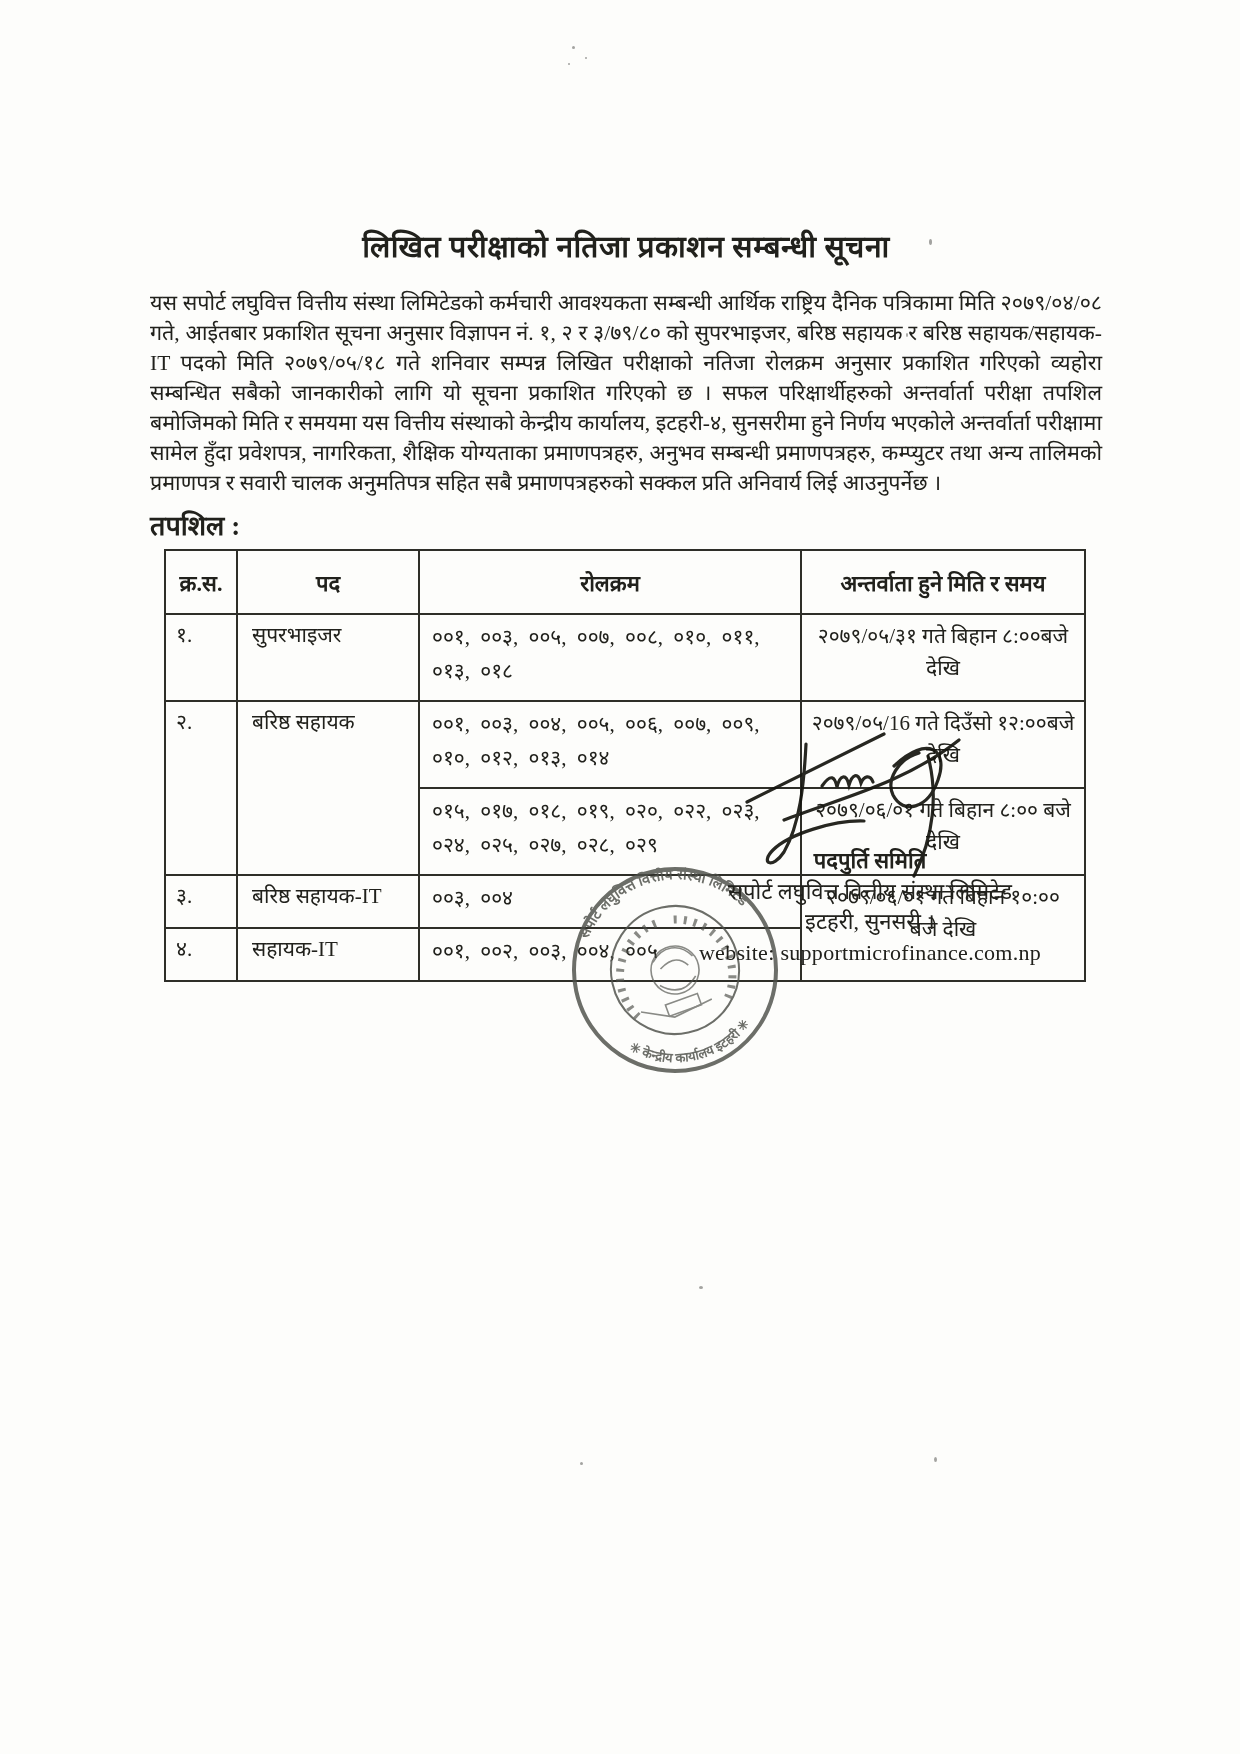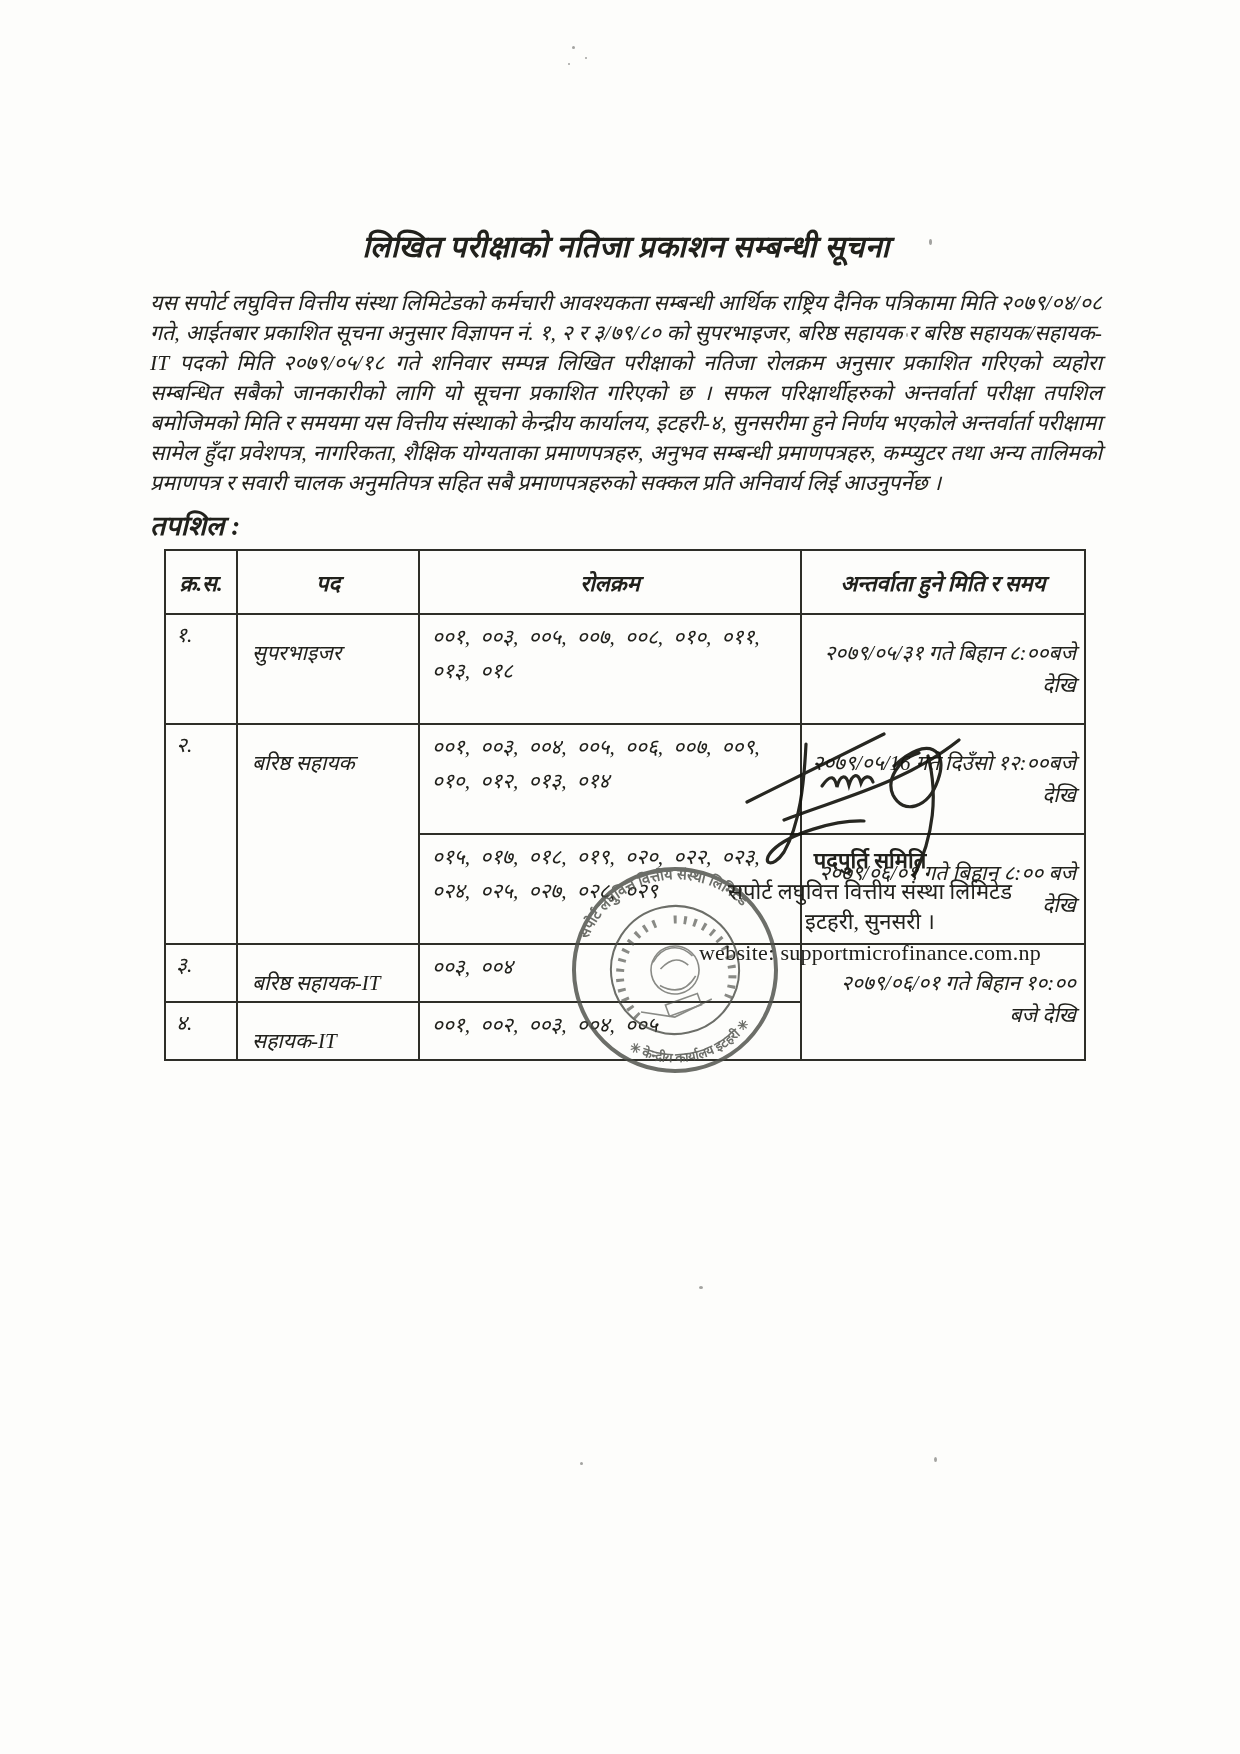--- a/index.html
+++ b/index.html
@@ -10,21 +10,20 @@
     margin:0 auto;
     background:#fdfdfb;
     color:#21211c;
     font-family:"Liberation Serif","DejaVu Serif",serif;
     overflow:hidden;
   }
   .content {
     position:absolute;
     left:150px; top:225px;
     width:952px;
-    font-style:italic;
   }
   .doc-title {
     text-align:center;
     font-size:30px;
     font-weight:bold;
     letter-spacing:.5px;
     margin-bottom:22px;
   }
   .doc-body {
     font-size:21.5px;
@@ -53,23 +52,23 @@
     font-size:22px;
     font-weight:bold;
     padding:16px 4px;
     text-align:center;
   }
   .col-sn   { width:72px; }
   .col-post { width:182px; }
   .col-roll { width:382px; }
   .col-date { width:284px; }
   .cell-sn   { padding:5px 4px 5px 10px; }
-  .cell-post { padding:23px 6px 5px 14px; }
+  .cell-post { padding:5px 6px 5px 14px; }
   .cell-roll { padding:5px 10px 12px 12px; line-height:34px; word-spacing:5px; }
-  .cell-date { padding:22px 8px; text-align:right; line-height:32px; }
+  .cell-date { padding:5px 8px; text-align:center; line-height:32px; }
   
   .sig-svg  { position:absolute; left:742px; top:724px; }
   .seal-box { position:absolute; left:560px; top:855px; }
   .sig-text {
     position:absolute; left:670px; top:846px; width:400px;
     text-align:center; font-size:22px; line-height:30.5px;
   }
   .sig-text .committee { font-weight:bold; }
   .sig-text .website { font-size:22px; letter-spacing:.3px; }
   .speck { position:absolute; background:rgba(90,90,85,.55); border-radius:50%; }

